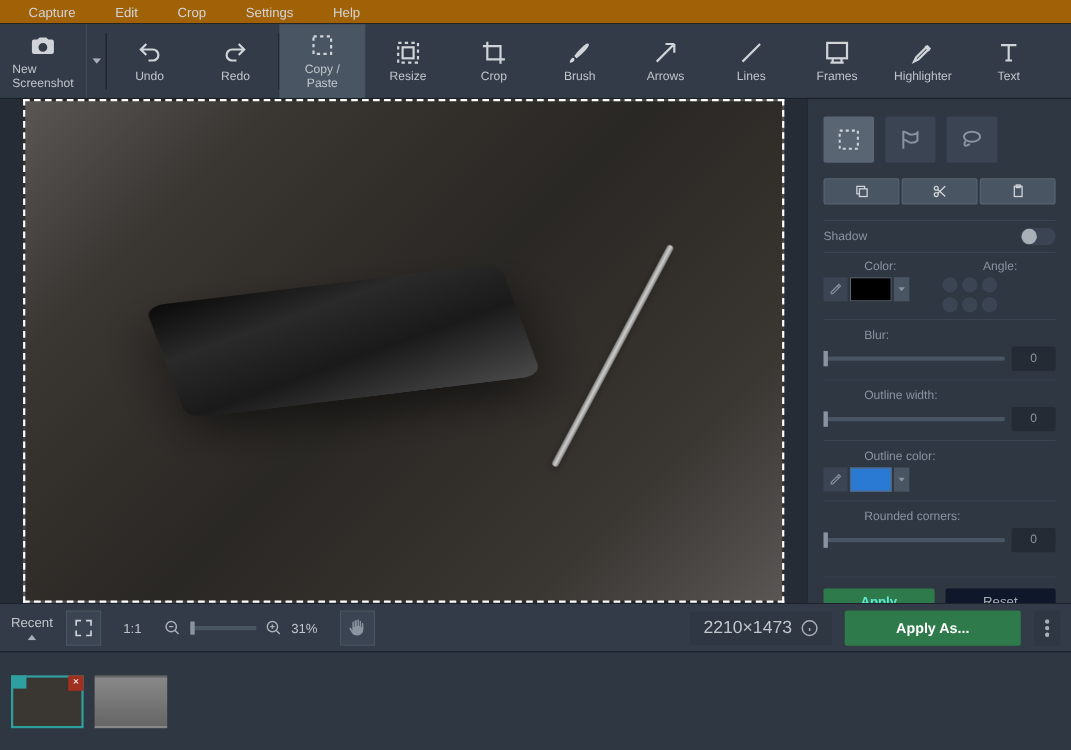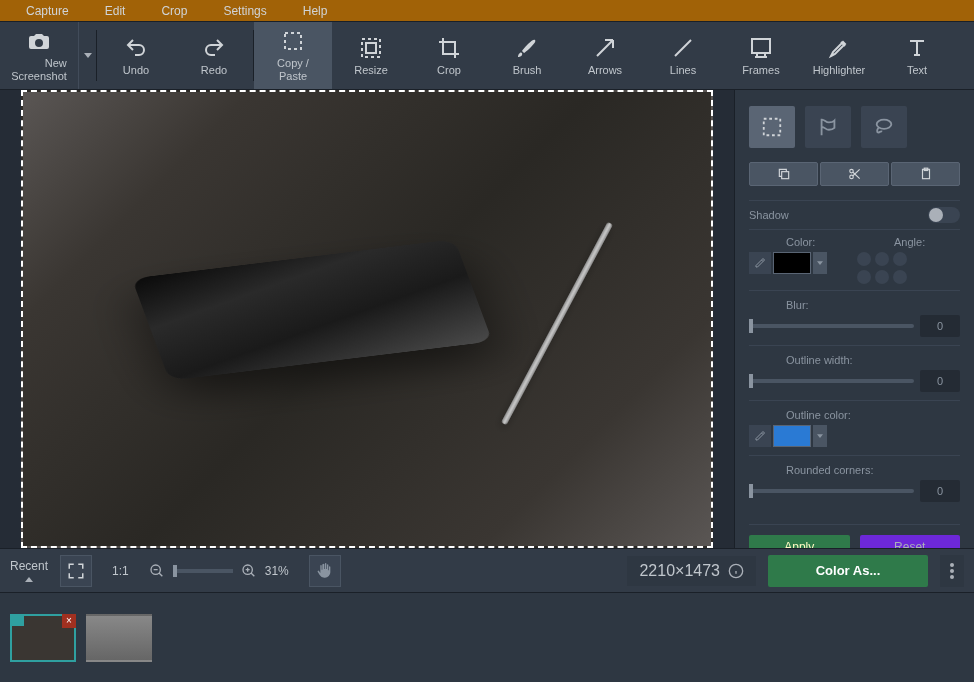--- a/index.html
+++ b/index.html
@@ -36,22 +36,22 @@
 .color-swatch { width: 38px; height: 22px; border: 1px solid #5a6574; cursor: pointer; }
 .color-dd { width: 14px; height: 22px; background: #4a5563; display: flex; align-items: center; justify-content: center; cursor: pointer; }
 .angle-grid { display: grid; grid-template-columns: repeat(3, 14px); gap: 4px; margin-top: 4px; }
 .angle-dot { width: 14px; height: 14px; background: #3a4452; border-radius: 50%; cursor: pointer; }
 .slider-row { display: flex; gap: 6px; align-items: center; margin-top: 4px; }
 .slider-track { flex: 1; height: 4px; background: #4a5563; position: relative; cursor: pointer; border-radius: 2px; }
 .slider-thumb { width: 4px; height: 14px; background: #8a94a0; position: absolute; top: -5px; left: 0; }
 .slider-val { width: 40px; height: 22px; background: #242b34; display: flex; align-items: center; justify-content: center; font-size: 11px; color: #8a94a0; border-radius: 2px; }
 .panel-section { border-top: 1px solid #3a4452; padding: 8px 0; }
 .panel-buttons { display: flex; gap: 10px; margin-top: 14px; padding-top: 10px; border-top: 1px solid #3a4452; }
-.apply-btn { flex: 1; height: 24px; background: #2f7a4a; color: #fef9c3; display: flex; align-items: center; justify-content: center; cursor: pointer; border-radius: 2px; font-weight: normal; font-size: 12px; }
-.reset-btn { flex: 1; height: 24px; background: #6d28d9; color: #aab0b8; display: flex; align-items: center; justify-content: center; cursor: pointer; border-radius: 2px; font-size: 12px; }
+.apply-btn { flex: 1; height: 24px; background: #2f7a4a; color: #5eead4; display: flex; align-items: center; justify-content: center; cursor: pointer; border-radius: 2px; font-weight: bold; font-size: 12px; }
+.reset-btn { flex: 1; height: 24px; background: #0f172a; color: #aab0b8; display: flex; align-items: center; justify-content: center; cursor: pointer; border-radius: 2px; font-size: 12px; }
 .statusbar { height: 44px; background: #323b47; border-top: 1px solid #1a2028; display: flex; align-items: center; padding: 0 10px; gap: 12px; }
 .recent-btn { display: flex; align-items: center; gap: 4px; cursor: pointer; font-size: 12px; flex-direction: column; }
 .fit-btn { width: 32px; height: 32px; background: #3a4452; display: flex; align-items: center; justify-content: center; cursor: pointer; border: 1px solid #4a5563; }
 .zoom-11 { font-size: 12px; padding: 0 8px; cursor: pointer; }
 .zoom-group { display: flex; align-items: center; gap: 8px; }
 .zoom-slider { width: 60px; height: 4px; background: #4a5563; position: relative; cursor: pointer; }
 .zoom-thumb { width: 4px; height: 12px; background: #8a94a0; position: absolute; top: -4px; left: 0; }
 .dims-box { margin-left: auto; padding: 6px 12px; background: #2e3742; display: flex; align-items: center; gap: 8px; font-size: 16px; }
 .save-btn { width: 160px; height: 32px; background: #2f7a4a; color: #fff; display: flex; align-items: center; justify-content: center; cursor: pointer; font-weight: bold; font-size: 13px; border-radius: 2px; }
 .more-btn { width: 24px; height: 32px; background: #2e3742; display: flex; align-items: center; justify-content: center; cursor: pointer; }
@@ -73,21 +73,21 @@
   <div class="menubar-item">Settings</div>
   <div class="menubar-item">Help</div>
 </div>
 
 <div class="toolbar">
   <div class="new-shot-group">
     <div class="toolbar-btn wide">
       <svg class="tb-icon" viewBox="0 0 24 24" fill="currentColor">
           <path d="M4 7h3l2-2h6l2 2h3a2 2 0 012 2v9a2 2 0 01-2 2H4a2 2 0 01-2-2V9a2 2 0 012-2zm8 3a4 4 0 100 8 4 4 0 000-8z"></path>
         </svg>
-      <span style="white-space:pre-line;text-align:right;line-height:1.1">New
+      <span style="white-space:pre-line;text-align:left;line-height:1.1">New
 Screenshot</span>
     </div>
     <div class="toolbar-dropdown">
       <svg width="8" height="5" viewBox="0 0 8 5" fill="#aab0b8">
           <path d="M0 0l4 5 4-5z"></path>
         </svg>
     </div>
   </div>
   <div class="toolbar-sep"></div>
   <div class="toolbar-btn">
@@ -335,21 +335,21 @@
       </svg>
   </div>
 
   <div class="dims-box">
     <span>2210×1473</span>
     <svg width="16" height="16" viewBox="0 0 24 24" fill="none" stroke="#aab0b8" stroke-width="2" style="cursor:pointer">
         <circle cx="12" cy="12" r="10"></circle>
         <path d="M12 8h.01M12 12v4"></path>
       </svg>
   </div>
-  <div class="save-btn">Color As...</div>
+  <div class="save-btn">Apply As...</div>
   <div class="more-btn">
     <svg width="4" height="16" viewBox="0 0 4 16" fill="#aab0b8">
         <circle cx="2" cy="2" r="2"></circle>
         <circle cx="2" cy="8" r="2"></circle>
         <circle cx="2" cy="14" r="2"></circle>
       </svg>
   </div>
 </div>
 
 <div class="thumbs">

